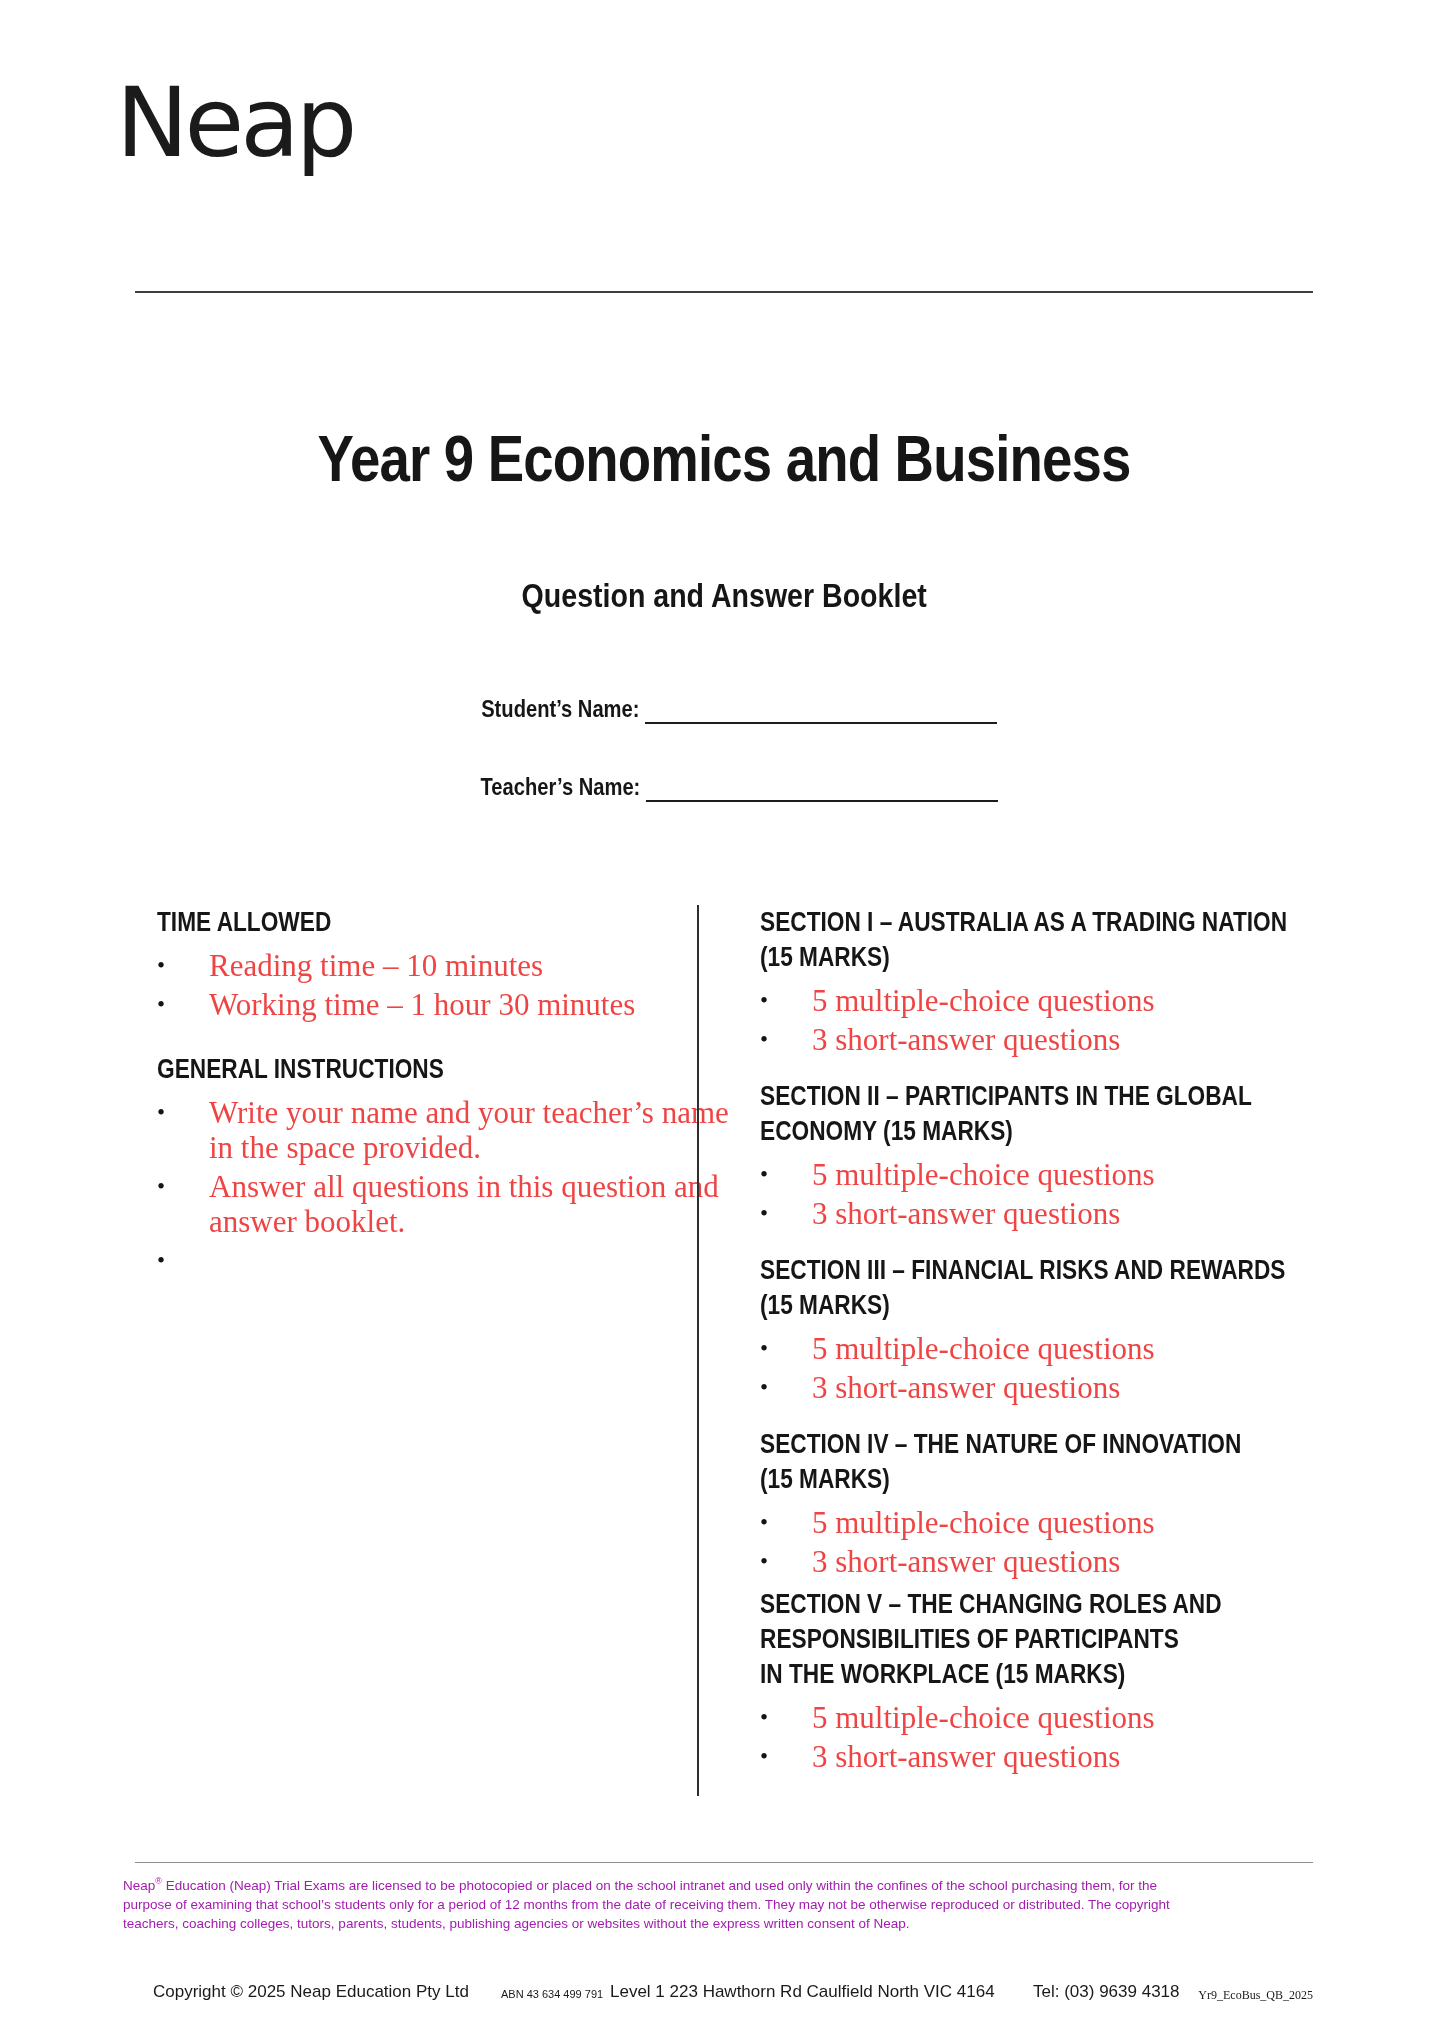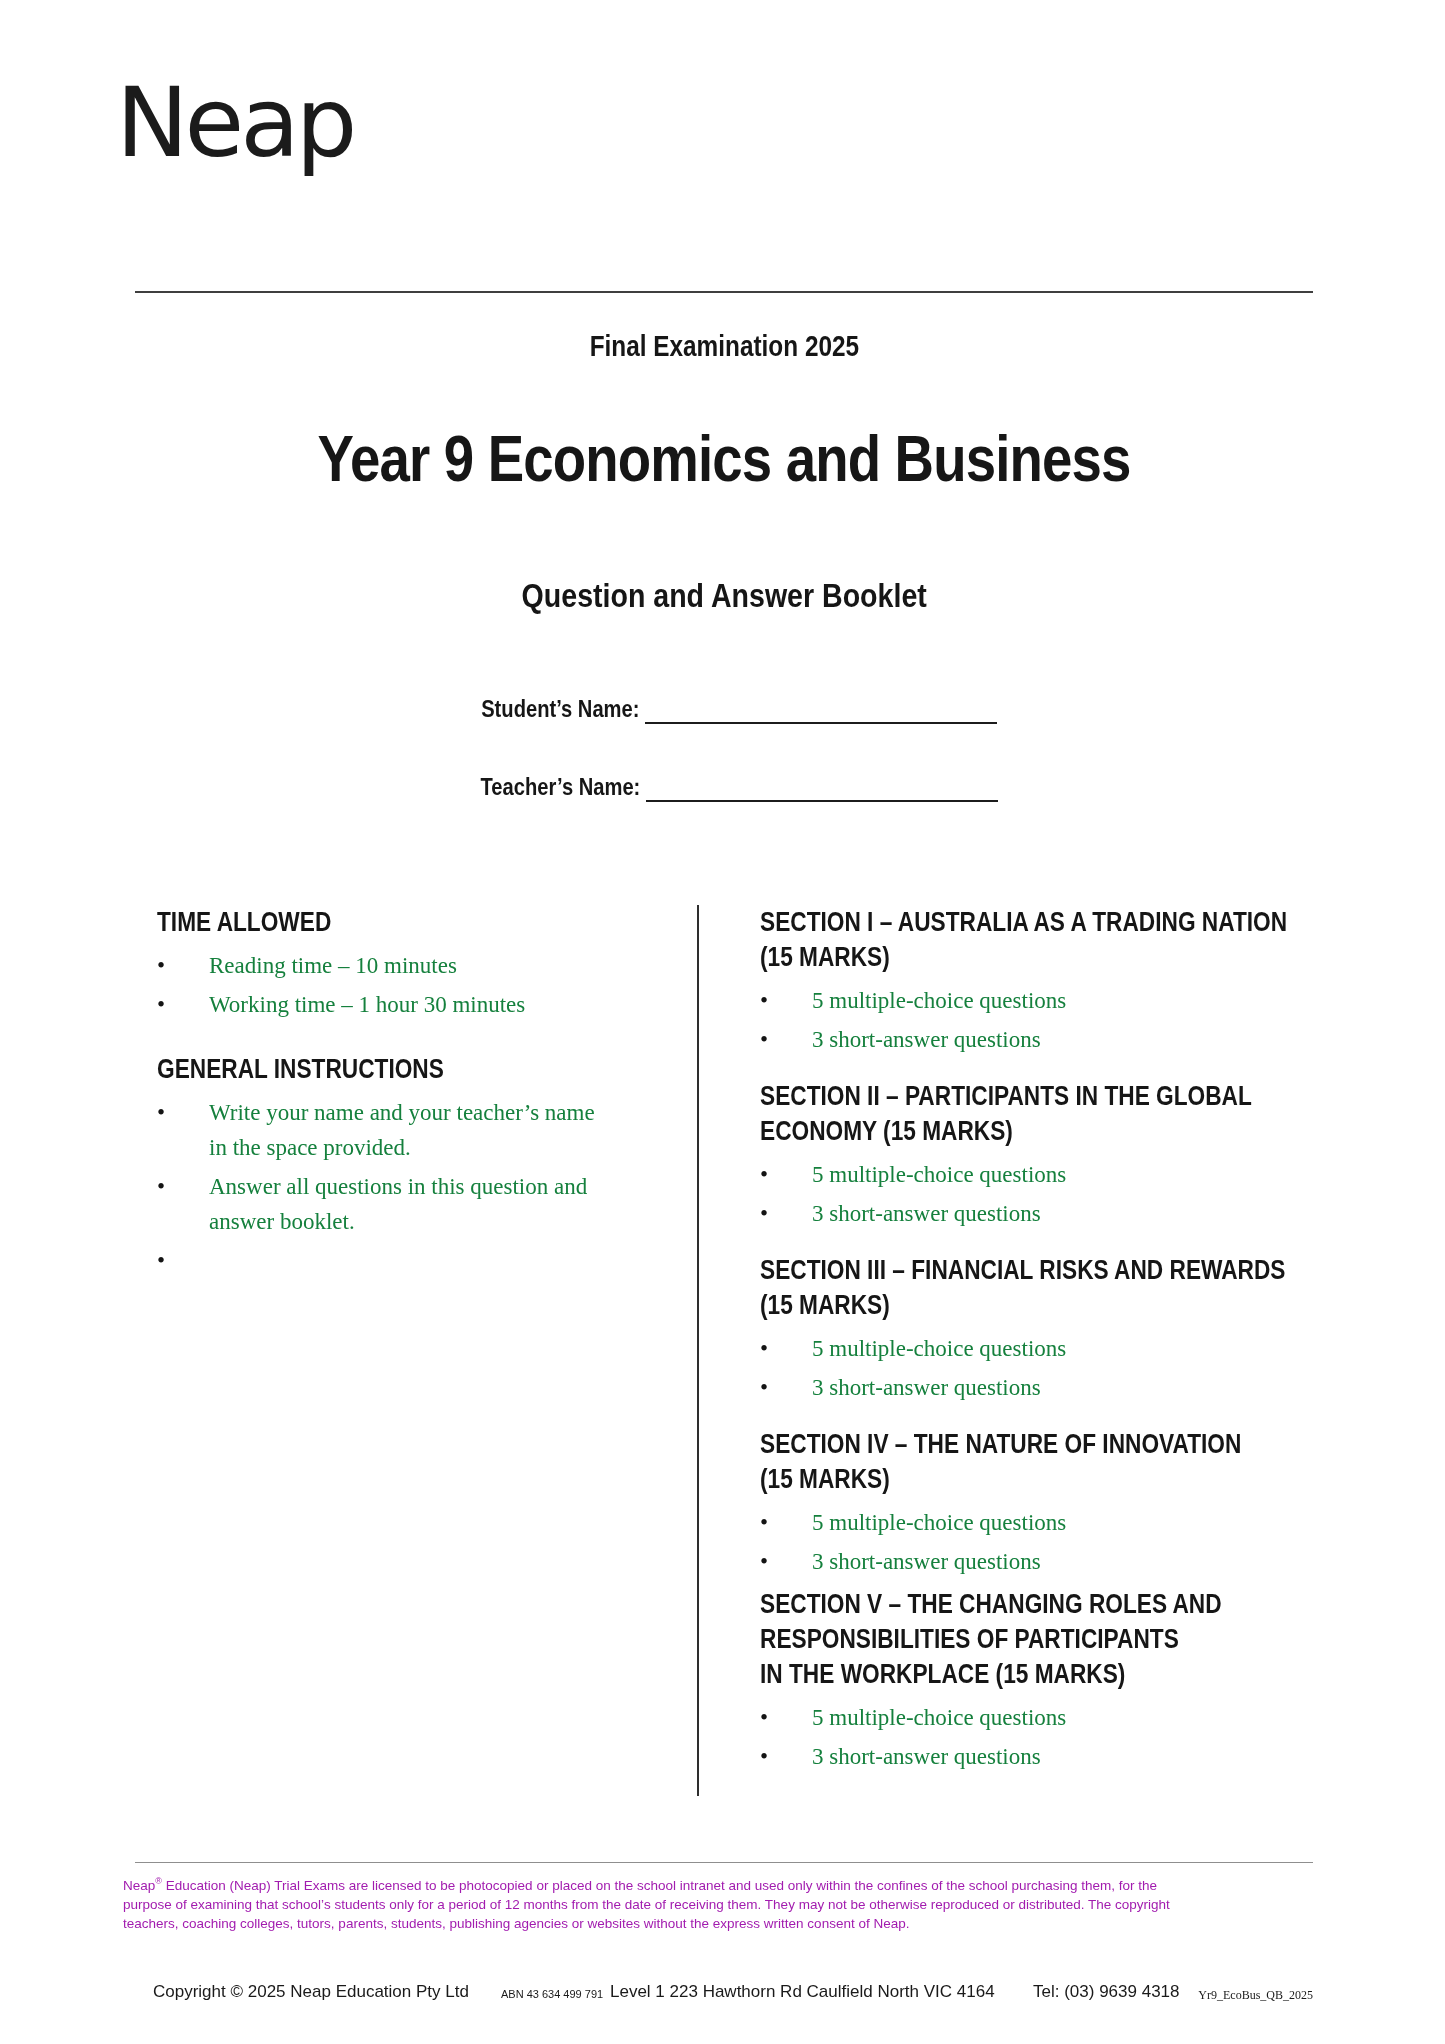--- a/index.html
+++ b/index.html
@@ -38,22 +38,22 @@
     position:absolute; left:157px; top:905px; width:1140px;
     display:grid; grid-template-columns:540px 2px 1fr;
   }
   .col-divider { background:#2e2e2e; }
   .col-right { padding-left:61px; }
   .col-heading { font-size:27px; line-height:35px; margin:0 0 8px 0; }
   .list { margin:0 0 0 0; }
   .li { display:flex; margin:0 0 4px 0; }
   .li .bullet { flex:0 0 52px; font-family:"Liberation Serif", serif; font-size:23px; line-height:35px; color:#141414; }
   .li .li-text {
-    font-family:"Liberation Serif", serif; font-size:23px; line-height:35px;
-    color:#15803d; white-space:pre;
+    font-family:"Liberation Serif", serif; font-size:31px; line-height:35px;
+    color:#ef4444; white-space:pre;
   }
   .group-gap { margin-top:30px; }
   .section { margin-bottom:22px; }
   .section.tight { margin-top:-14px; }
 
   
   .footer-rule { position:absolute; left:135px; top:1862px; width:1178px; height:1px; background:#8f8f8f; }
   .fine-print { position:absolute; left:123px; top:1872px; width:1178px; font-size:13.5px; line-height:19px; color:#a21caf; }
   .fp-line { white-space:nowrap; }
   .fp-reg { font-size:9px; vertical-align:super; }
@@ -66,23 +66,20 @@
   .c-code { right:0; top:6px; font-family:"Liberation Serif", serif; font-size:12px; }
 </style>
 </head>
 <body>
 
 <div class="page">
 
   <div class="logo">Neap</div>
   <div class="top-rule"></div>
 
-  <div class="header-center exam-label">
-    <span class="cond cond-center">Final Examination 2025</span>
-  </div>
 
   <div class="header-center main-title">
     <span class="cond cond-center">Year 9 Economics and Business</span>
   </div>
 
   <div class="header-center subtitle">
     <span class="cond cond-center">Question and Answer Booklet</span>
   </div>
 
   <div class="name-row student-row">

